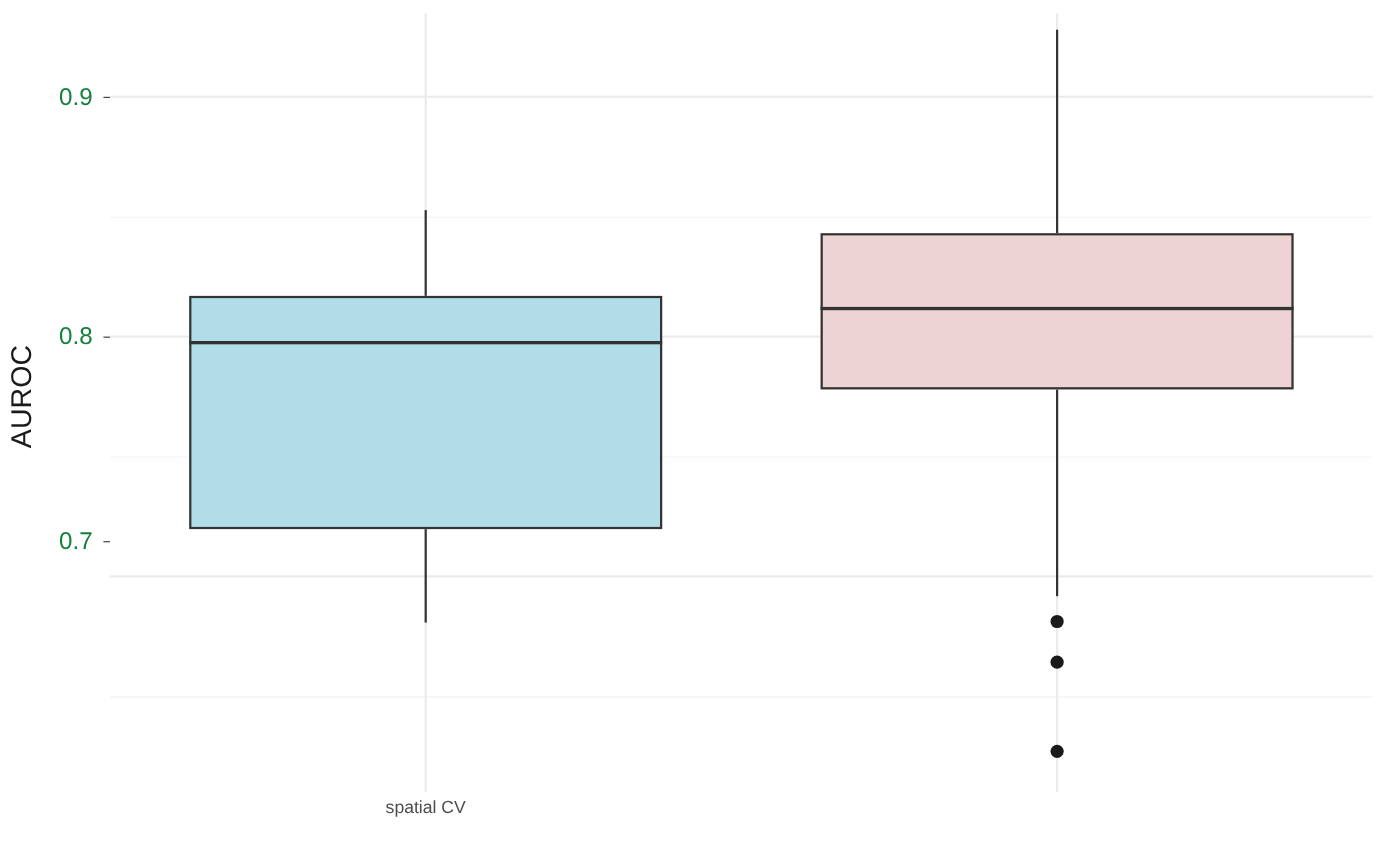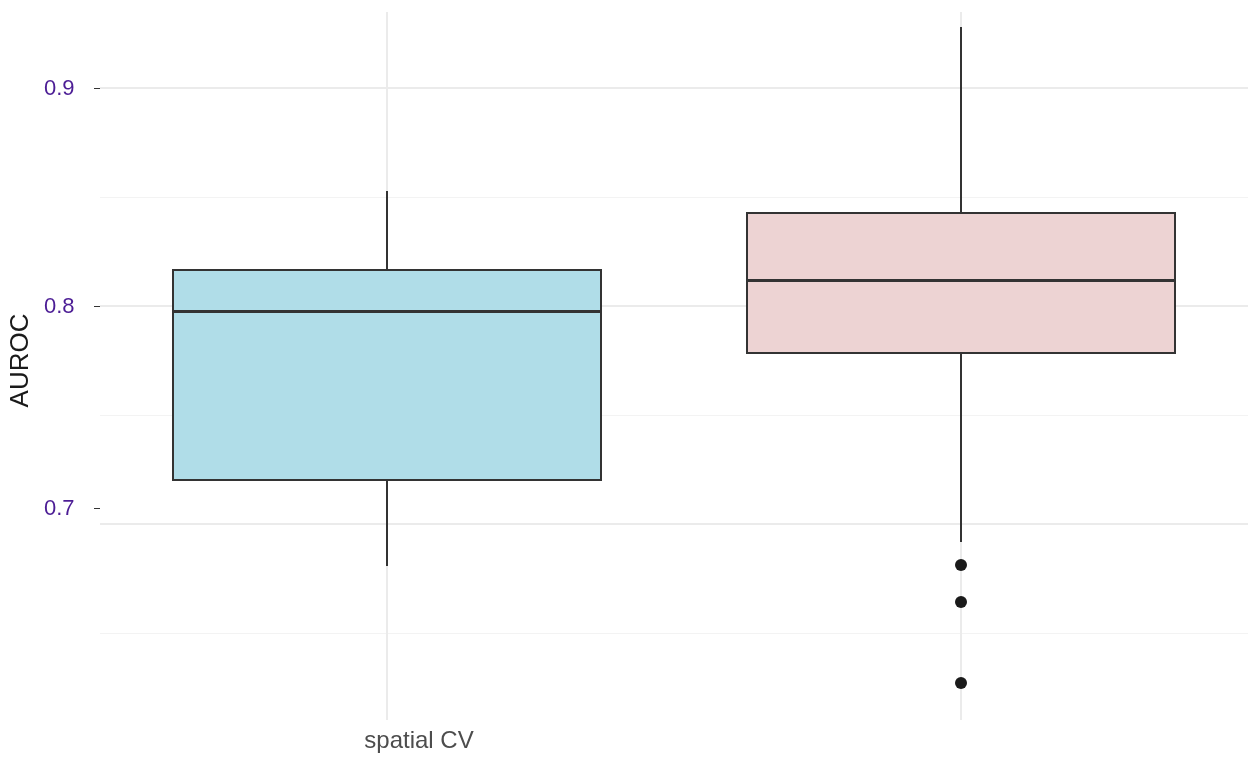--- a/index.html
+++ b/index.html
@@ -29,40 +29,39 @@
     transform: rotate(-90deg);
     white-space: nowrap;
     font-size: 26px;
     color: #1a1a1a;
   }
   .ytick {
     position: absolute;
     right: 1166px; 
     transform: translateY(-50%);
     font-size: 22px;
-    color: #4c1d95;
-    text-align: left;
+    color: #15803d;
+    text-align: center;
     width: 50px;
   }
   .ytick .tickmark {
     position: absolute;
     right: -6px;
     top: 50%;
     width: 6px;
     height: 1px;
     background: #333;
   }
   .xtick {
     position: absolute;
     top: 726px;
     transform: translateX(-50%);
-    font-size: 24px;
+    font-size: 16px;
     color: #4d4d4d;
     white-space: nowrap;
-    margin-left: 32px;
   }
   .panel {
     position: absolute;
     left: 100px;
     top: 12px;
     width: 1148px;
     height: 708px;
     background: #ffffff;
     overflow: hidden;
   }
@@ -110,21 +109,21 @@
 </style>
 </head>
 <body>
 
 <div class="chart-wrap">
 
   <div class="ylabel">
     <span>AUROC</span>
   </div>
 
-  <div class="ytick" style="top:508px">
+  <div class="ytick" style="top:492px">
     <span>0.7</span><span class="tickmark"></span>
   </div>
 
   <div class="ytick" style="top:306px">
     <span>0.8</span><span class="tickmark"></span>
   </div>
 
   <div class="ytick" style="top:88px">
     <span>0.9</span><span class="tickmark"></span>
   </div>

